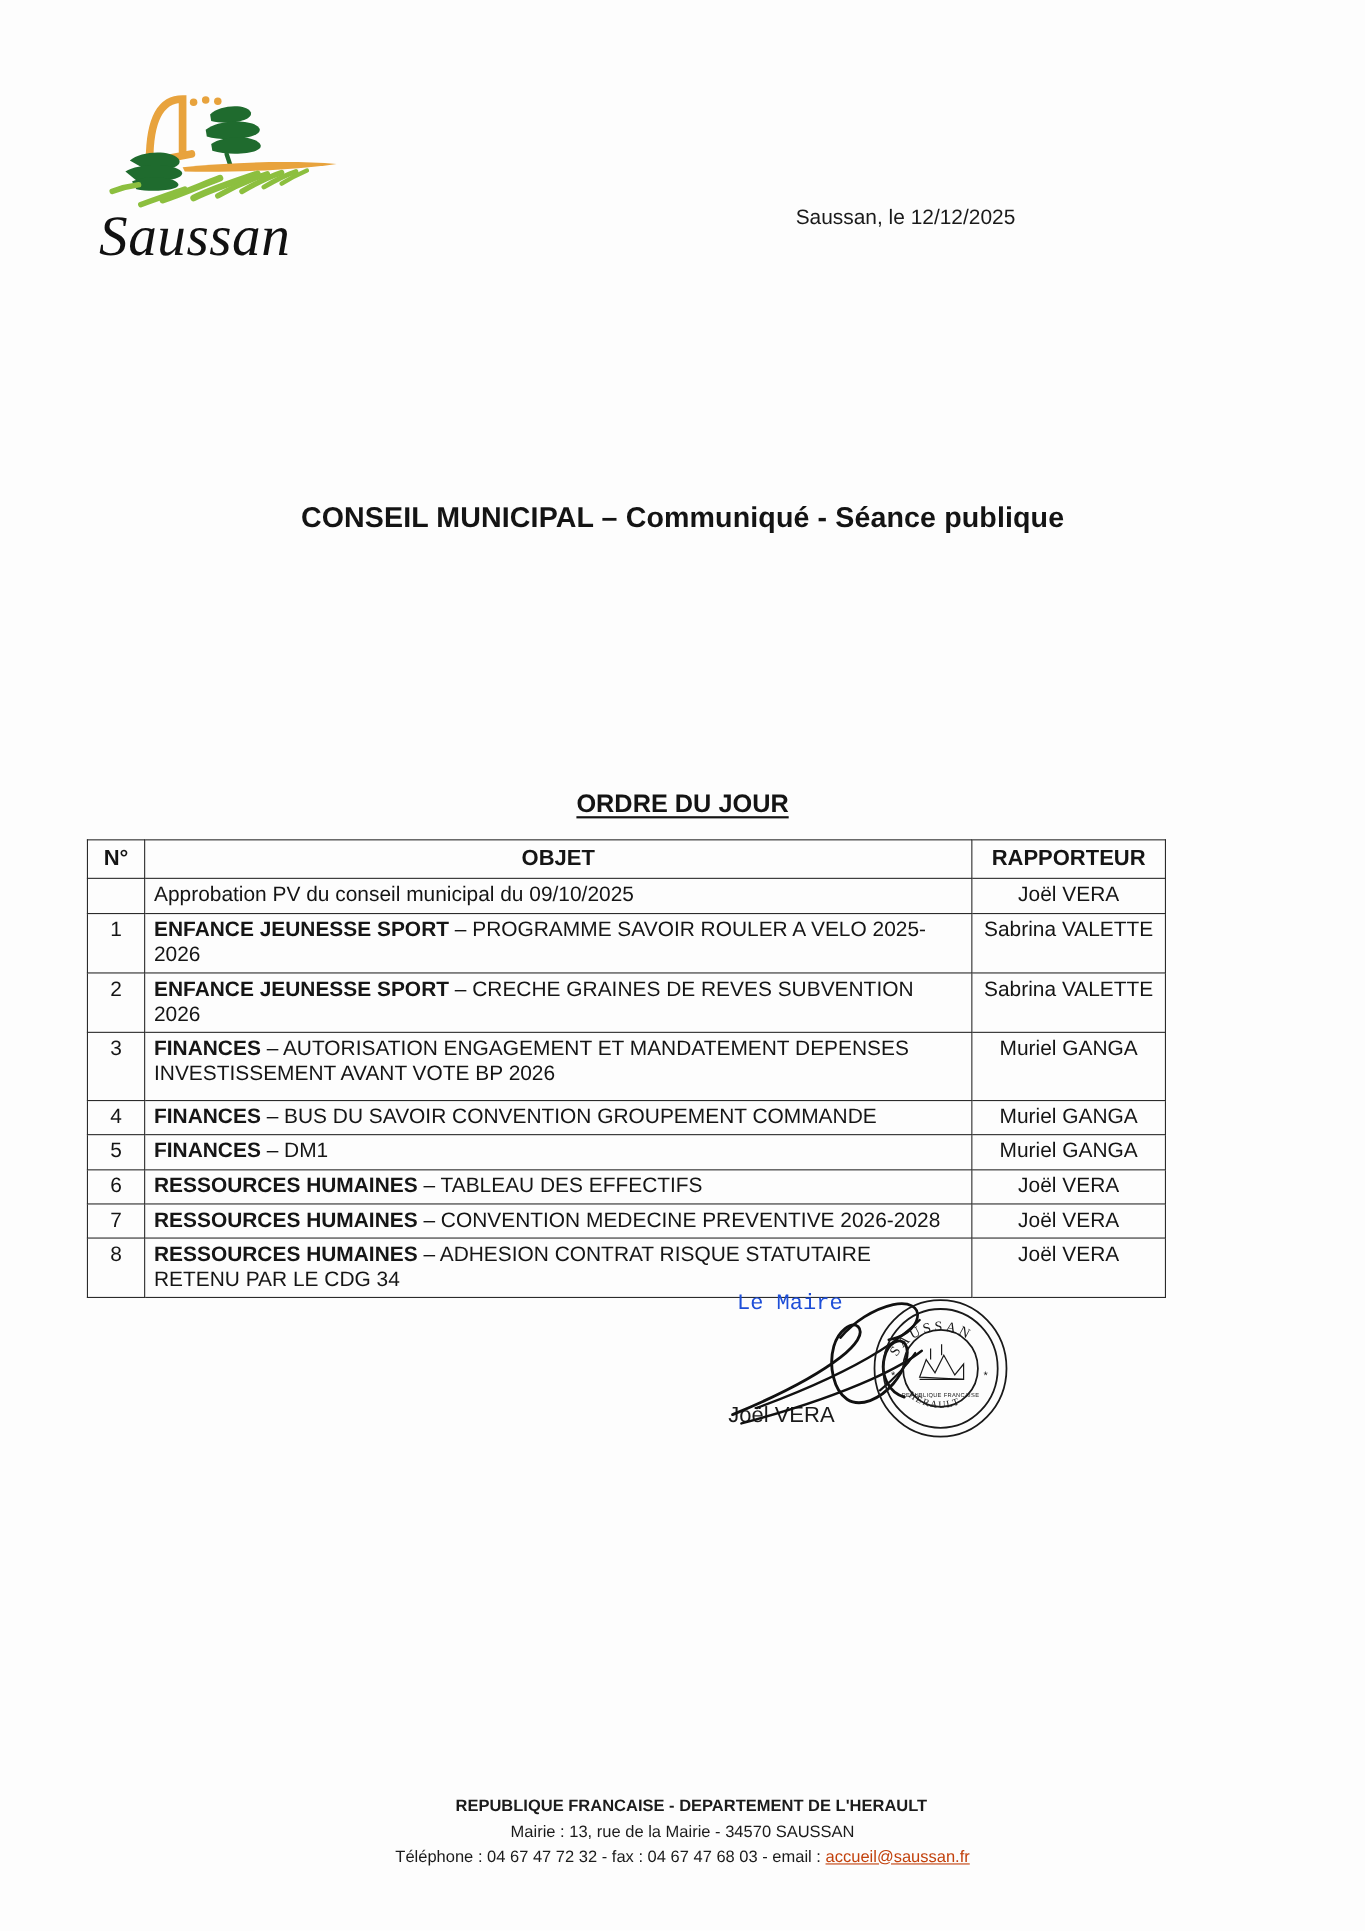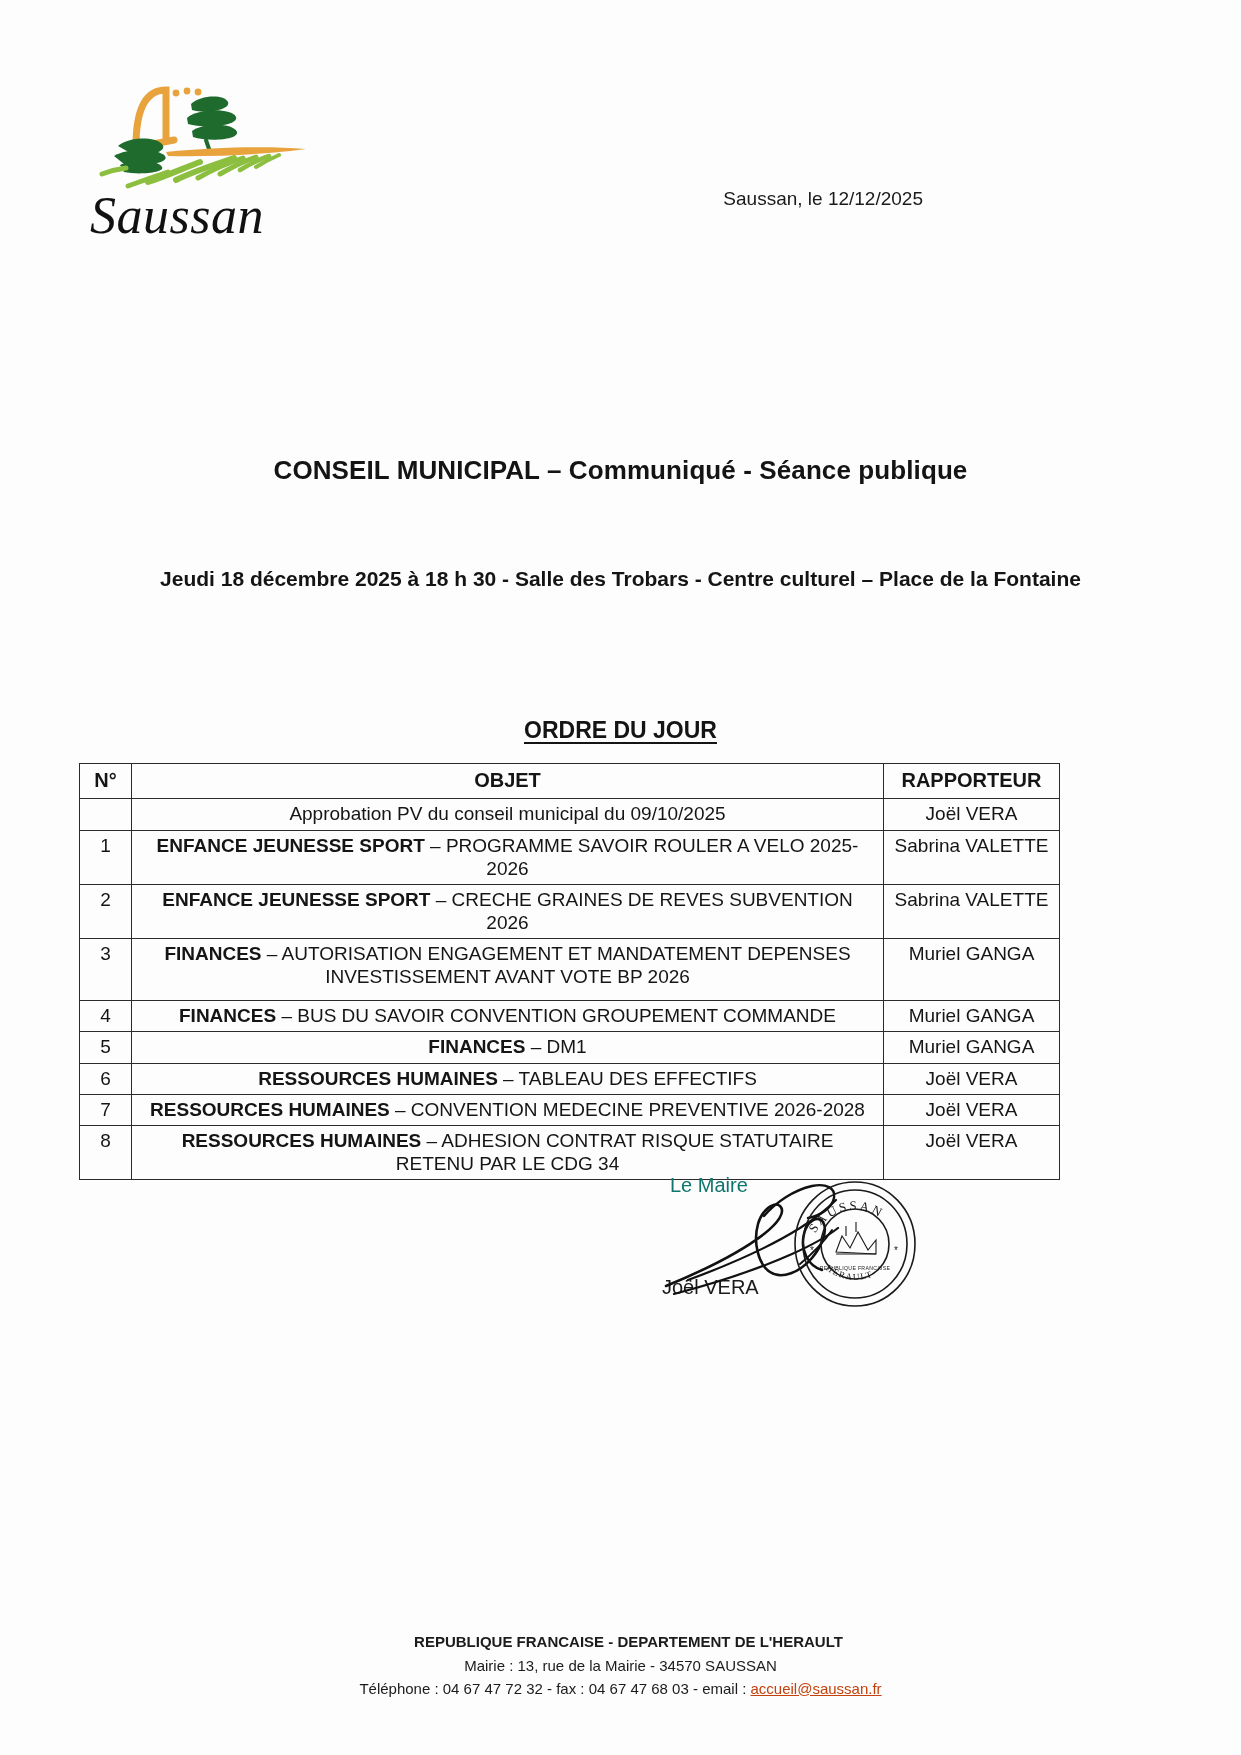--- a/index.html
+++ b/index.html
@@ -128,38 +128,39 @@
   .cell-num {
     text-align: center;
     font-size: 19px;
     padding-top: 5px;
   }
   .cell-rapp {
     text-align: center;
     white-space: nowrap;
     padding-top: 4px;
   }
-  .cell-objet { text-align: center; }
+  .cell-objet { text-align: left; }
   .lead { font-weight: bold; }
   .tall td { height: 54px; }
 
   
   .sig-block {
     position: absolute;
     left: 660px;
     top: 1168px;
     width: 290px;
     height: 150px;
   }
   .sig-maire {
     position: absolute;
     left: 10px;
     top: 6px;
     font-size: 20px;
-    color: #0f766e;
+    color: #1d4ed8;
+    font-family: Liberation Mono, monospace;
   }
   .sig-name {
     position: absolute;
     left: 2px;
     top: 108px;
     font-size: 20px;
     color: #1a1a1a;
   }
   .sig-scribble {
     position: absolute;
@@ -228,21 +229,20 @@
       <path d="M168 99 C176 94 184 90 191 87" stroke="#8CBF3F" stroke-width="4" fill="none" stroke-linecap="round"></path>
       <path d="M14 106 C22 103 30 101 38 100" stroke="#8CBF3F" stroke-width="5" fill="none" stroke-linecap="round"></path>
       <path d="M40 118 C54 113 68 108 80 104" stroke="#8CBF3F" stroke-width="5" fill="none" stroke-linecap="round"></path>
     </svg>
     <div class="logo-word">Saussan</div>
   </div>
 
   <div class="date-line">Saussan, le 12/12/2025</div>
 
   <div class="main-title">CONSEIL MUNICIPAL – Communiqué - Séance publique</div>
-  <div class="sub-title">Jeudi 18 décembre 2025 à 18 h 30 - Salle des Trobars - Centre culturel – Place de la Fontaine</div>
   <div class="agenda-heading"><span>ORDRE DU JOUR</span></div>
 
   <table class="agenda-table">
     <colgroup>
       <col class="col-num">
         <col class="col-objet">
         <col class="col-rapp">
     </colgroup>
     <thead>
       <tr>

